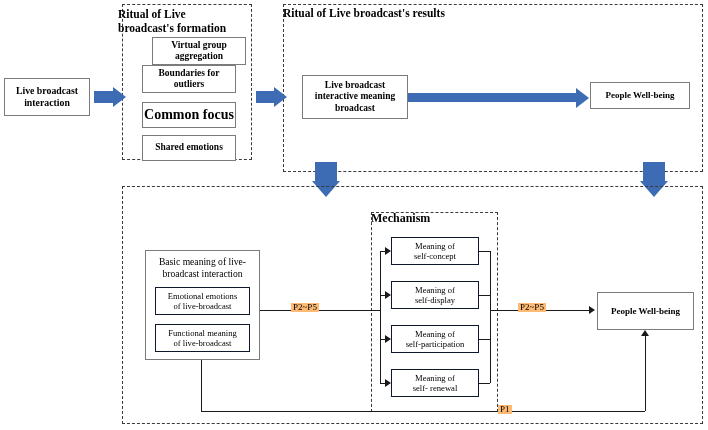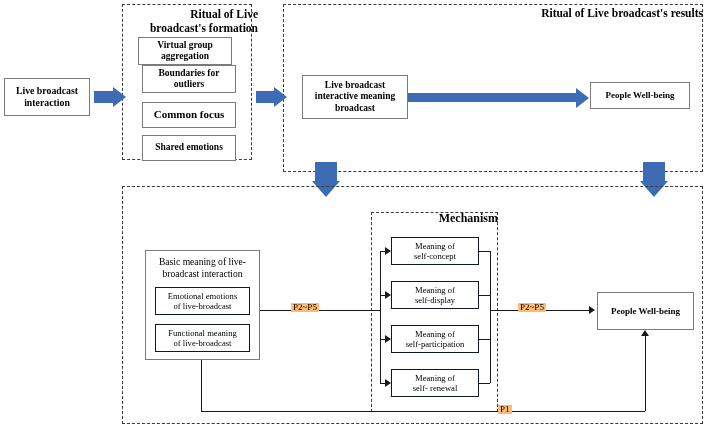--- a/index.html
+++ b/index.html
@@ -20,21 +20,21 @@
 
   
   .dashed-region {
     position: absolute;
     border: 1.4px dashed #3a3a3a;
     box-sizing: border-box;
     background: transparent;
   }
   .region-title {
     position: absolute;
-    text-align: right;
+    text-align: left;
     font-weight: bold;
     color: #000000;
     line-height: 1.18;
   }
 
   
   .box {
     position: absolute;
     box-sizing: border-box;
     border: 1.1px solid #7b7b7b;
@@ -113,33 +113,33 @@
 <body>
 
 <div id="canvas">
 
   <div class="dashed-region" style="left:122px; top:4px; width:130px; height:156px;"></div>
   <div class="region-title" style="left:118px; top:8px; width:140px; font-size:11.5px;">
     <div>Ritual of Live</div>
     <div>broadcast's formation</div>
   </div>
 
-  <div class="box bold" style="left:138px; top:37px; width:94px; height:28px; font-size:9.5px;">
+  <div class="box bold" style="left:152px; top:37px; width:94px; height:28px; font-size:9.5px;">
     <div>
       <div>Virtual group</div>
       <div>aggregation</div>
     </div>
   </div>
   <div class="box bold" style="left:142px; top:65px; width:94px; height:28px; font-size:9.5px;">
     <div>
       <div>Boundaries for</div>
       <div>outliers</div>
     </div>
   </div>
-  <div class="box bold" style="left:142px; top:102px; width:94px; height:26px; font-size:11px;">
+  <div class="box bold" style="left:142px; top:102px; width:94px; height:26px; font-size:14px;">
     <div>Common focus</div>
   </div>
   <div class="box bold" style="left:142px; top:135px; width:94px; height:26px; font-size:9.5px;">
     <div>Shared emotions</div>
   </div>
 
   <div class="dashed-region" style="left:283px; top:4px; width:420px; height:168px;"></div>
   <div class="region-title" style="left:283px; top:7px; width:420px; font-size:11.5px;">
     <div>Ritual of Live broadcast's results</div>
   </div>

